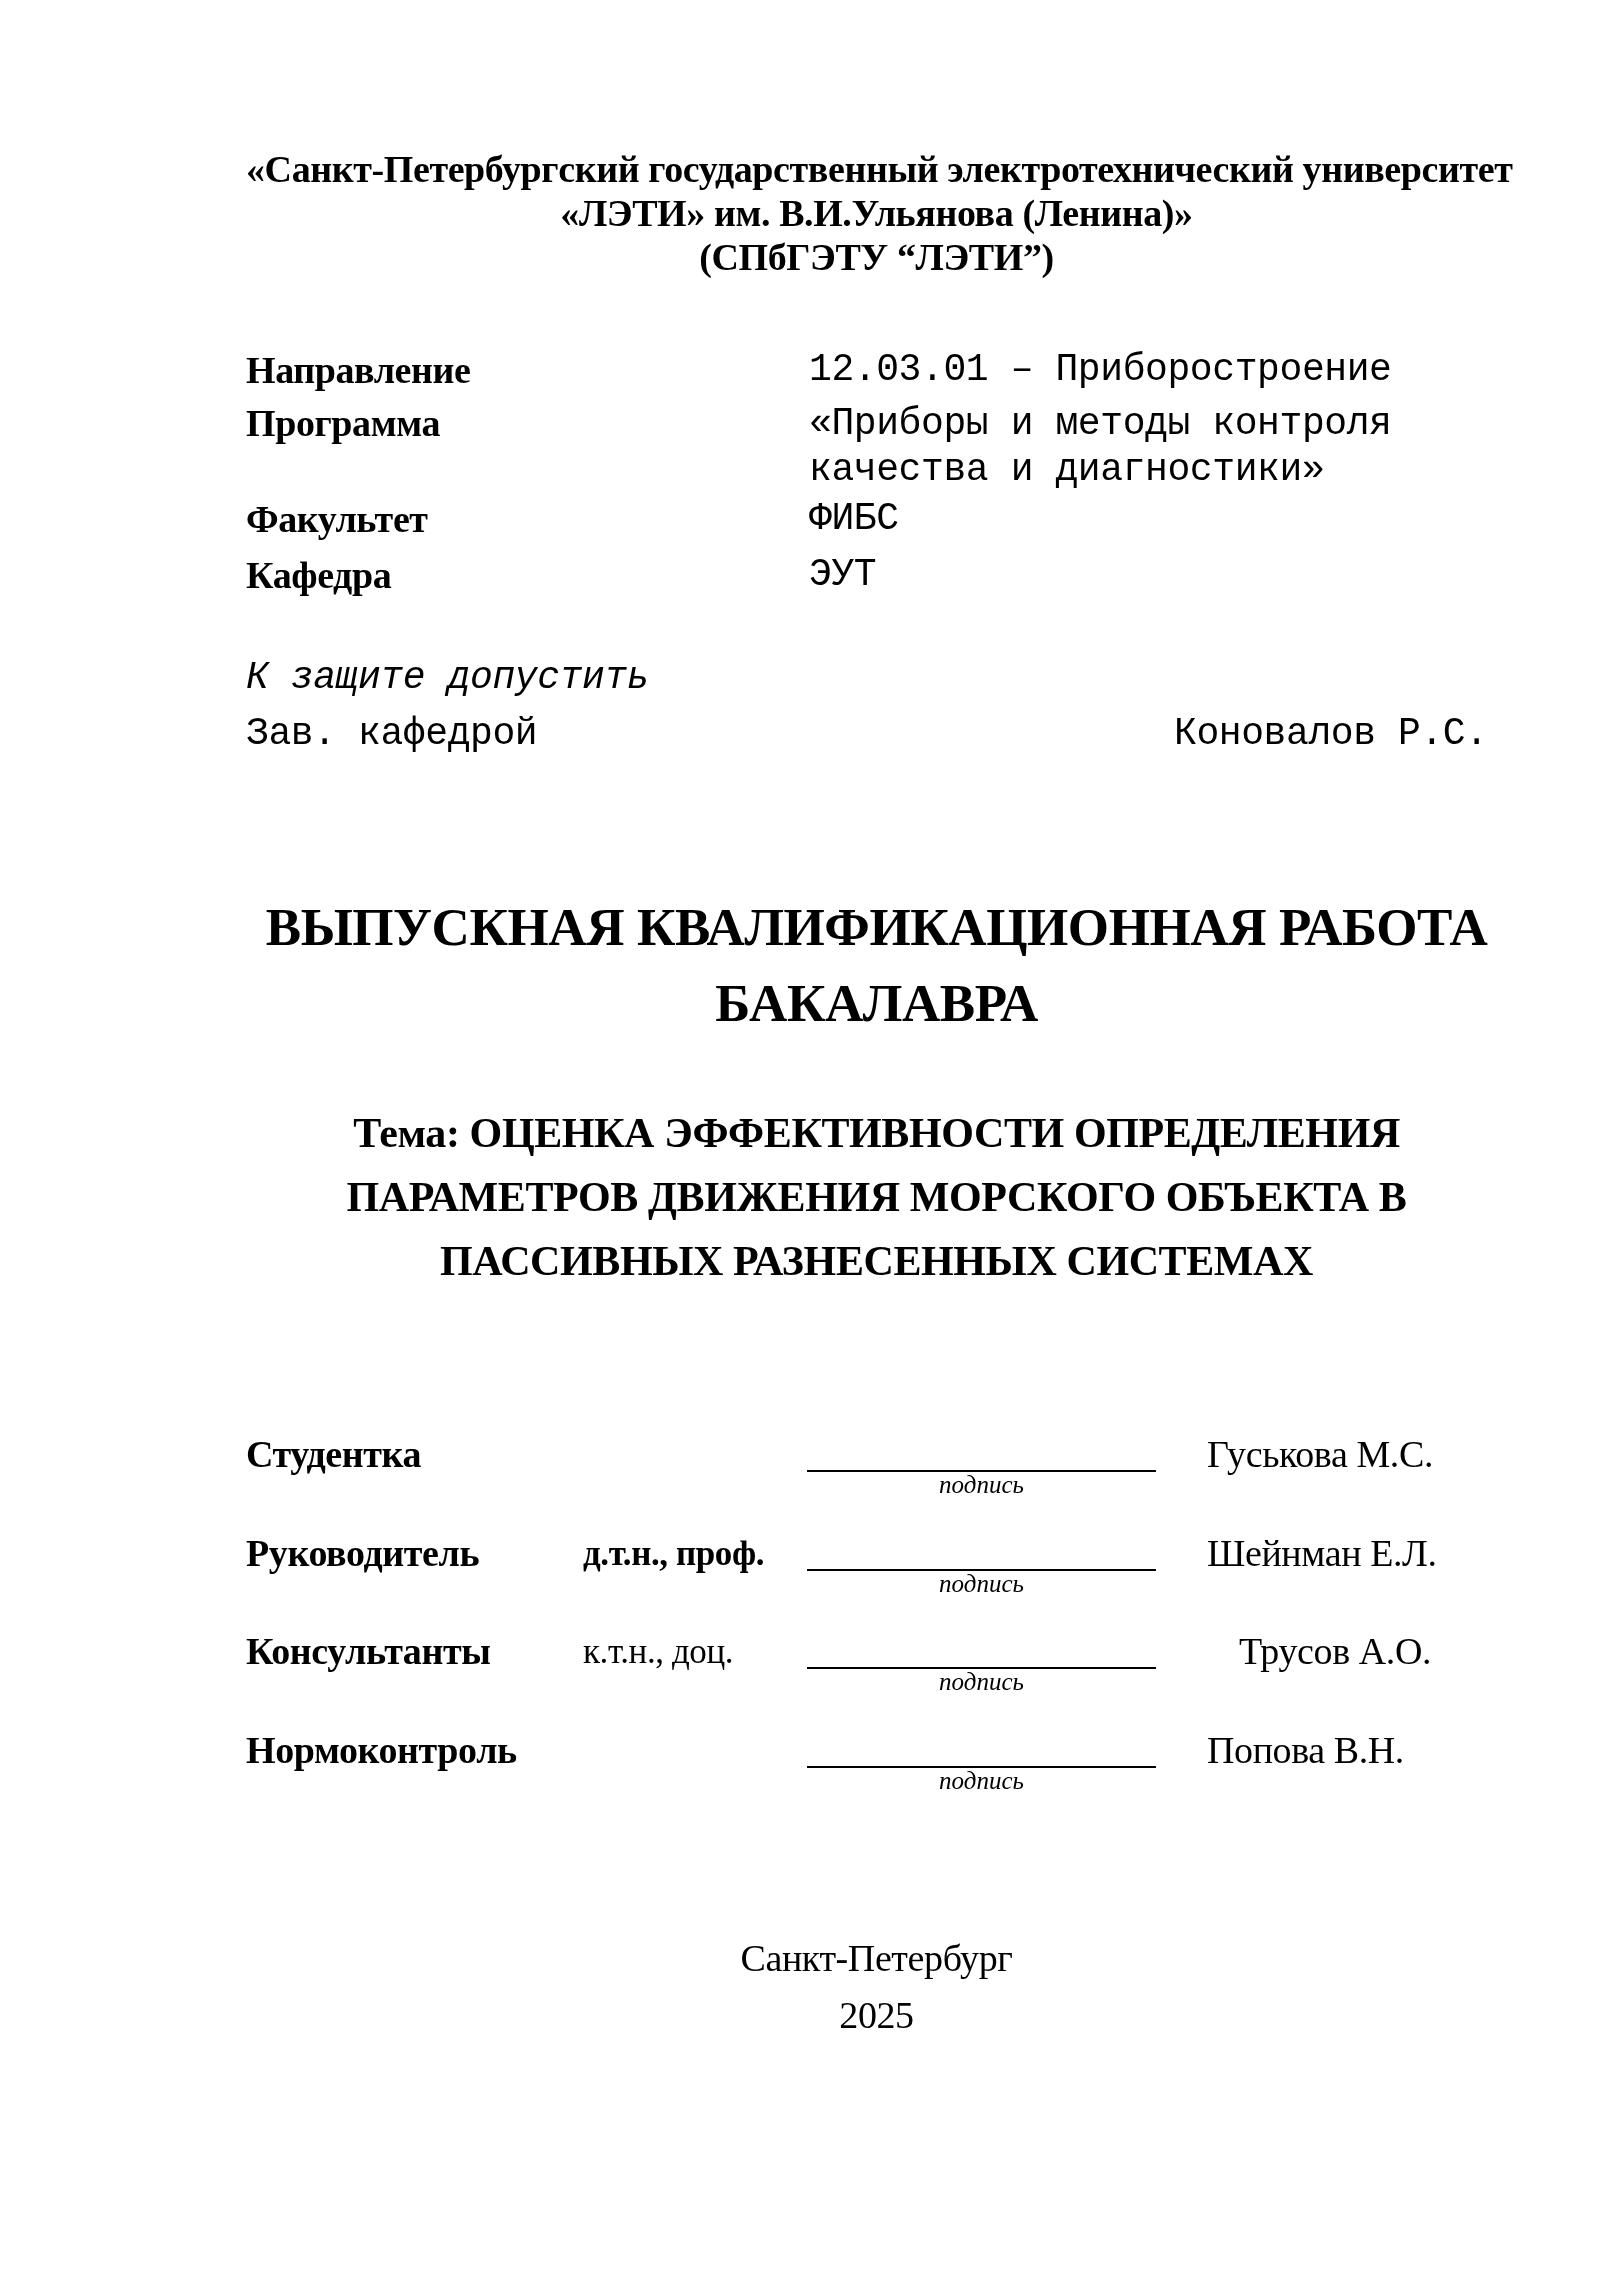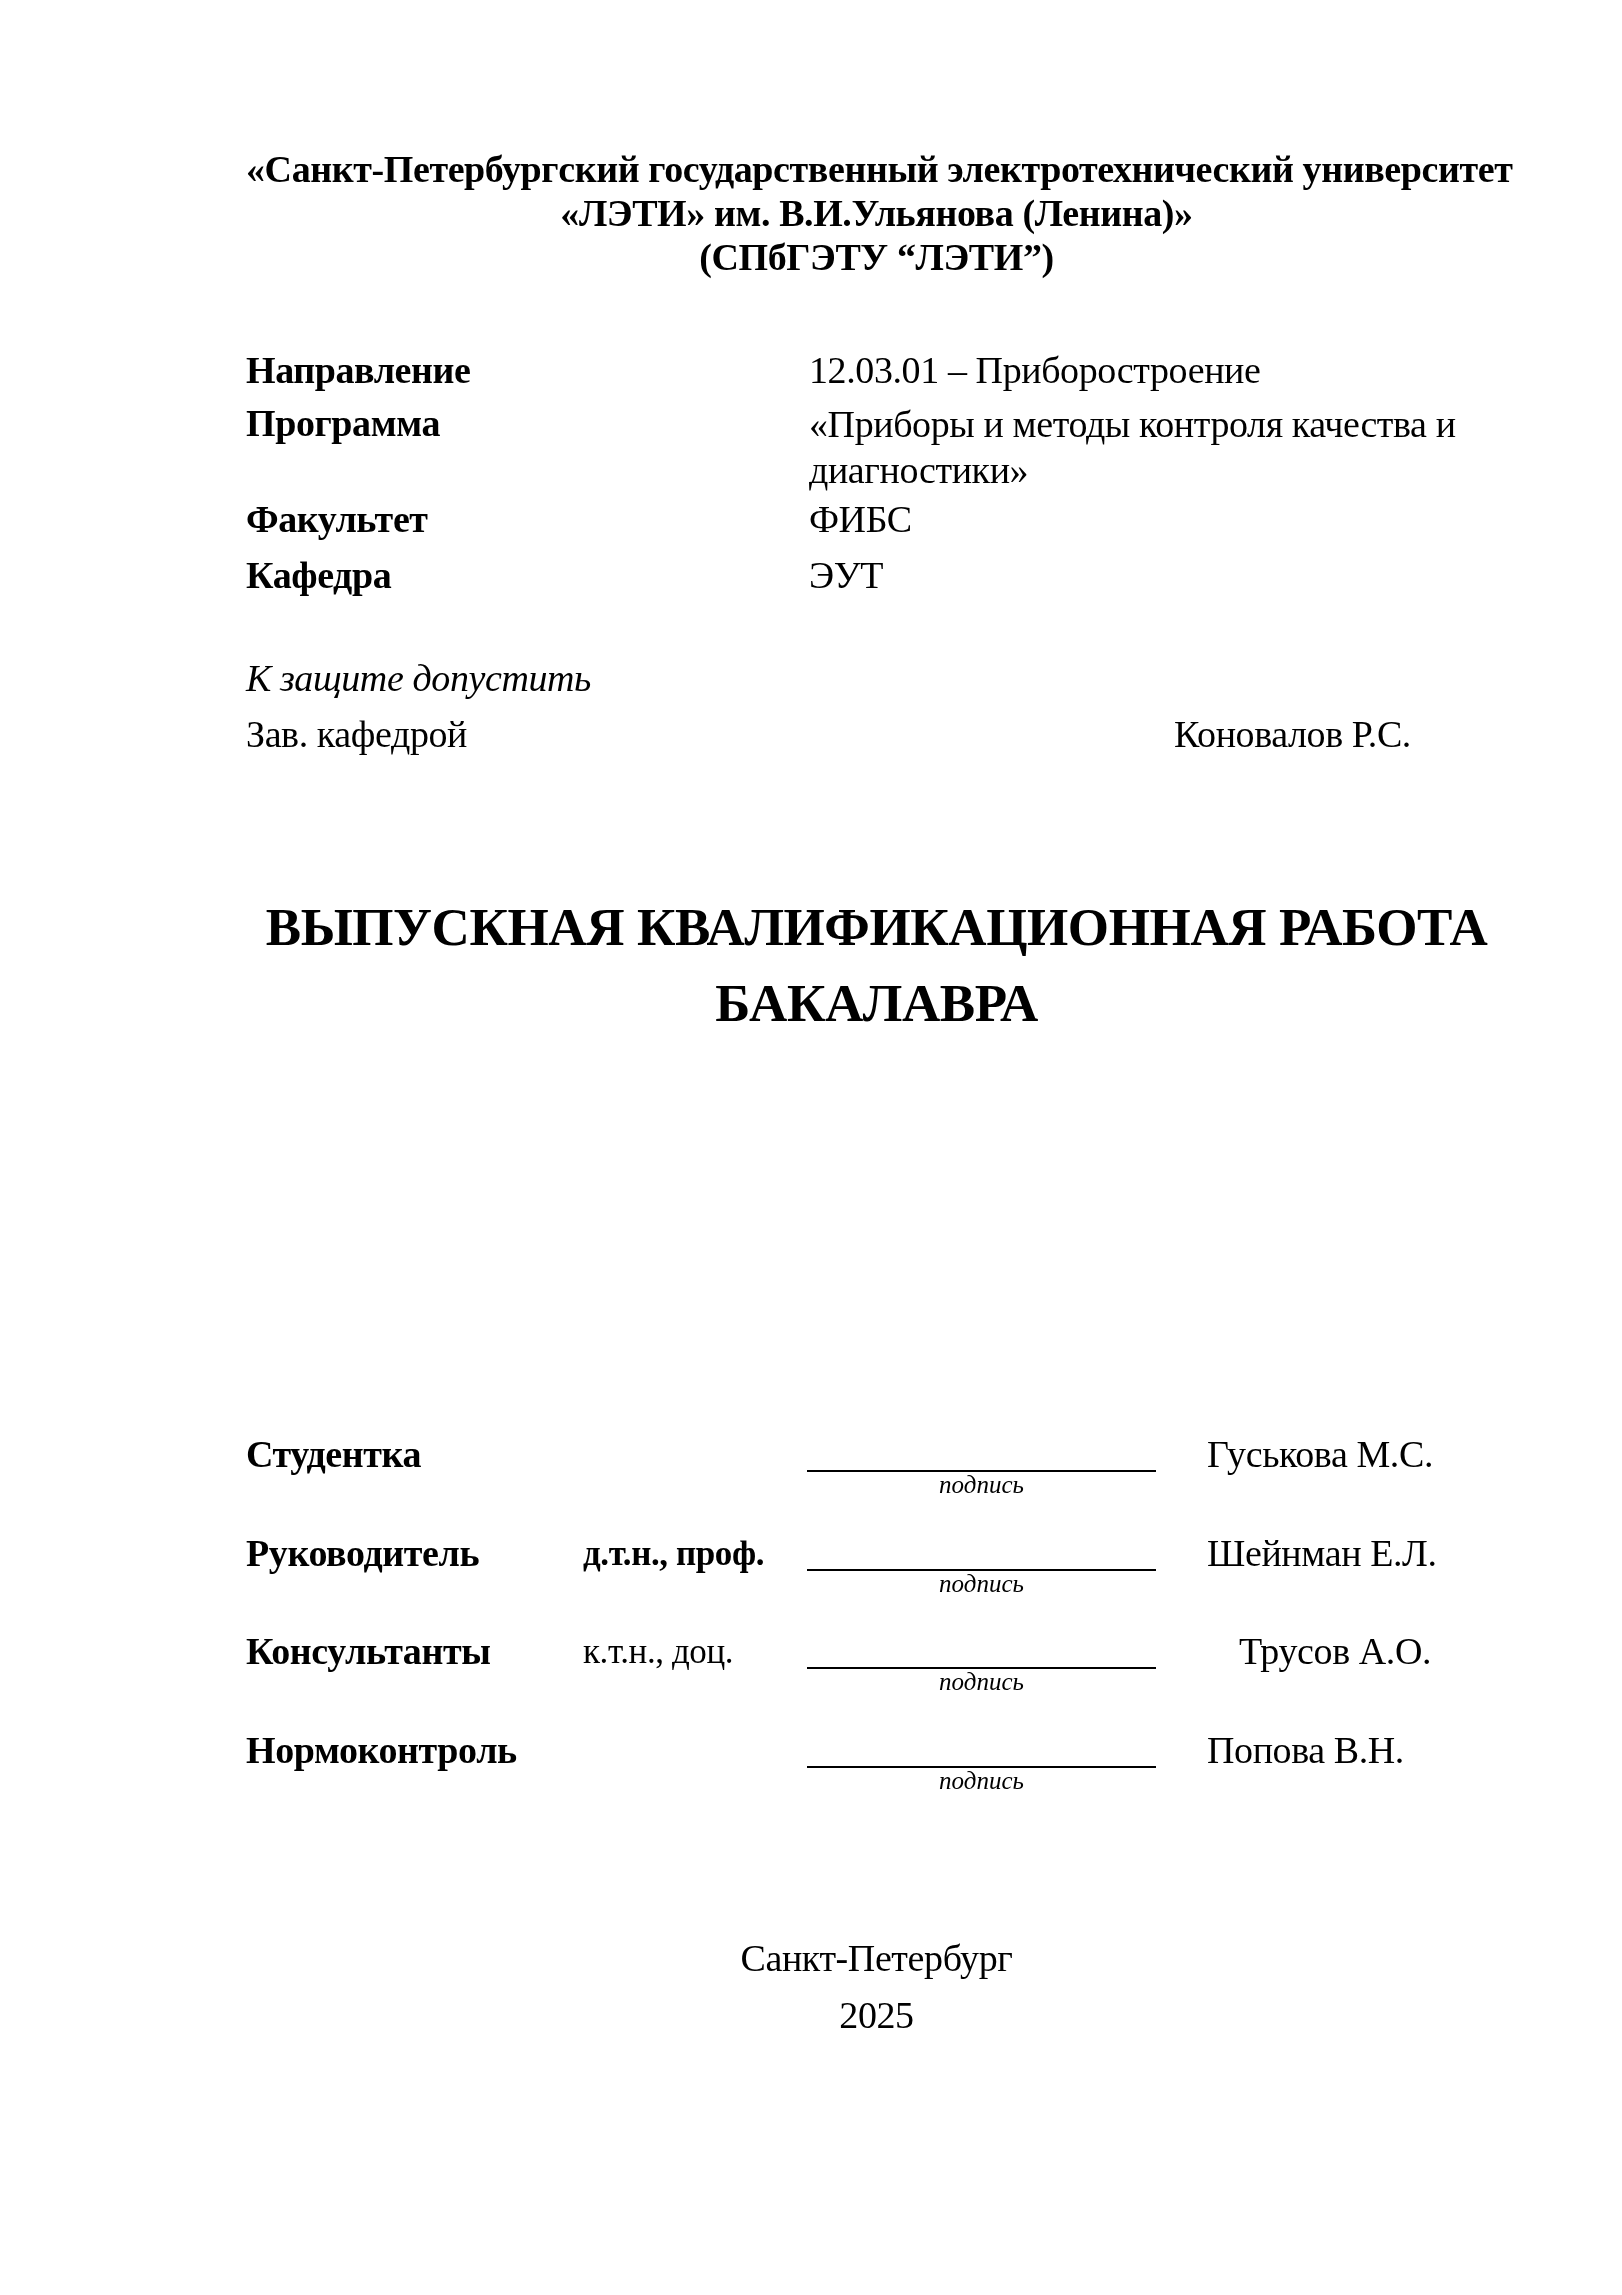--- a/index.html
+++ b/index.html
@@ -8,21 +8,21 @@
     width:1623px;height:2295px;
     background:#ffffff;
     color:#000;
     font-family:"Liberation Serif","DejaVu Serif",serif;
     overflow:hidden;
   }
   .abs{position:absolute;white-space:nowrap;}
   .center-col{left:246px;width:1261px;text-align:center;}
   .hdr{top:147px;font-size:38px;font-weight:bold;line-height:44px;letter-spacing:-0.4px;}
   .label{font-weight:bold;font-size:38px;letter-spacing:-0.4px;}
-  .value{font-size:38px;letter-spacing:-0.4px;}
+  .value{font-size:38px;letter-spacing:-0.4px;font-family:Liberation Mono, monospace;}
   .fld-l{left:246px;}
   .fld-v{left:809px;}
   .wrapv{white-space:normal;width:703px;line-height:46px;}
   .italic{font-style:italic;}
   .title{font-size:53px;font-weight:bold;letter-spacing:-0.4px;}
   .theme{top:1101px;font-size:42px;font-weight:bold;line-height:64px;letter-spacing:-0.4px;}
   .sig-role{left:246px;font-size:38px;letter-spacing:-0.4px;font-weight:bold;}
   .sig-qual{left:583px;font-size:35px;letter-spacing:-0.4px;}
   .sig-line{left:807px;width:349px;height:0;border-top:2.4px solid #000;}
   .sig-cap{left:807px;width:349px;text-align:center;font-size:25px;font-style:italic;}
@@ -52,20 +52,25 @@
   <div class="abs fld-l label" style="top:553px;">Кафедра</div>
   <div class="abs fld-v value" style="top:553px;">ЭУТ</div>
 
   <div class="abs fld-l value italic" style="top:656px;">К защите допустить</div>
   <div class="abs fld-l value" style="top:712px;">Зав. кафедрой</div>
   <div class="abs value" style="top:712px;left:1174px;">Коновалов Р.С.</div>
 
   <div class="abs center-col title" style="top:897px;">ВЫПУСКНАЯ КВАЛИФИКАЦИОННАЯ РАБОТА</div>
   <div class="abs center-col title" style="top:973px;">БАКАЛАВРА</div>
 
+  <div class="abs center-col theme">
+    <div>Тема: ОЦЕНКА ЭФФЕКТИВНОСТИ ОПРЕДЕЛЕНИЯ</div>
+    <div>ПАРАМЕТРОВ ДВИЖЕНИЯ МОРСКОГО ОБЪЕКТА В</div>
+    <div>ПАССИВНЫХ РАЗНЕСЕННЫХ СИСТЕМАХ</div>
+  </div>
 
   <div class="abs sig-role" style="top:1432px;">Студентка</div>
   <div class="abs sig-line" style="top:1470px;"></div>
   <div class="abs sig-cap" style="top:1471px;">подпись</div>
   <div class="abs sig-name" style="top:1432px;">Гуськова М.С.</div>
 
   <div class="abs sig-role" style="top:1531px;">Руководитель</div>
   <div class="abs sig-qual" style="top:1534px;font-weight:bold;">д.т.н., проф.</div>
   <div class="abs sig-line" style="top:1569px;"></div>
   <div class="abs sig-cap" style="top:1570px;">подпись</div>

